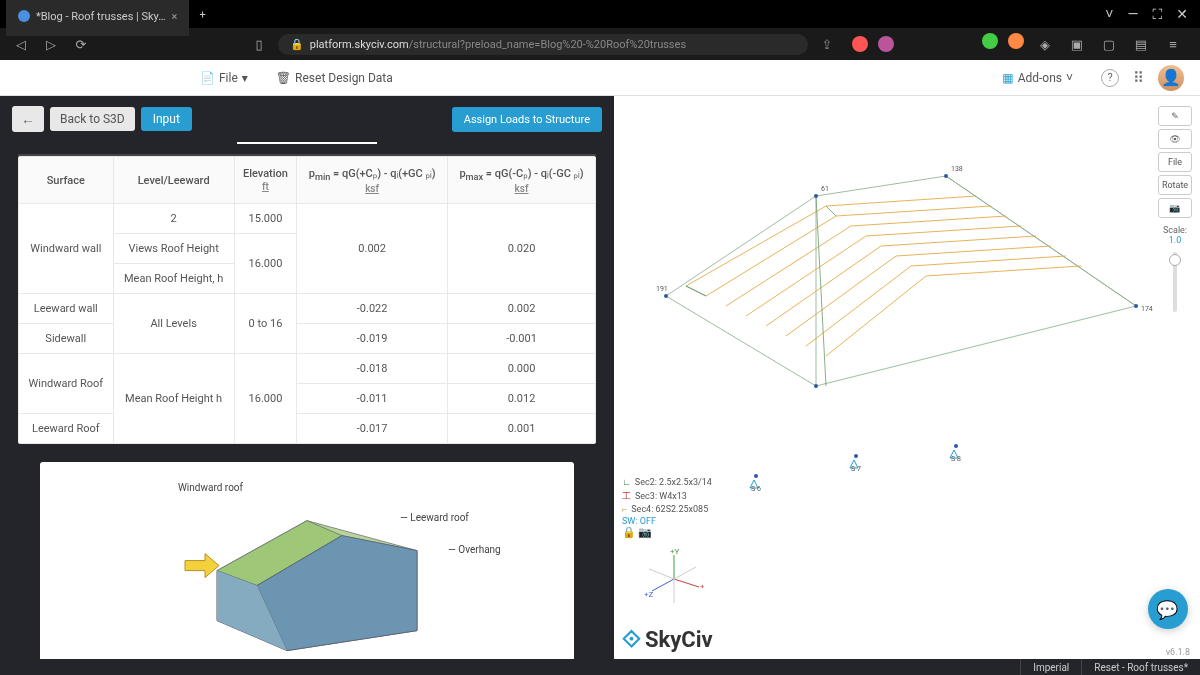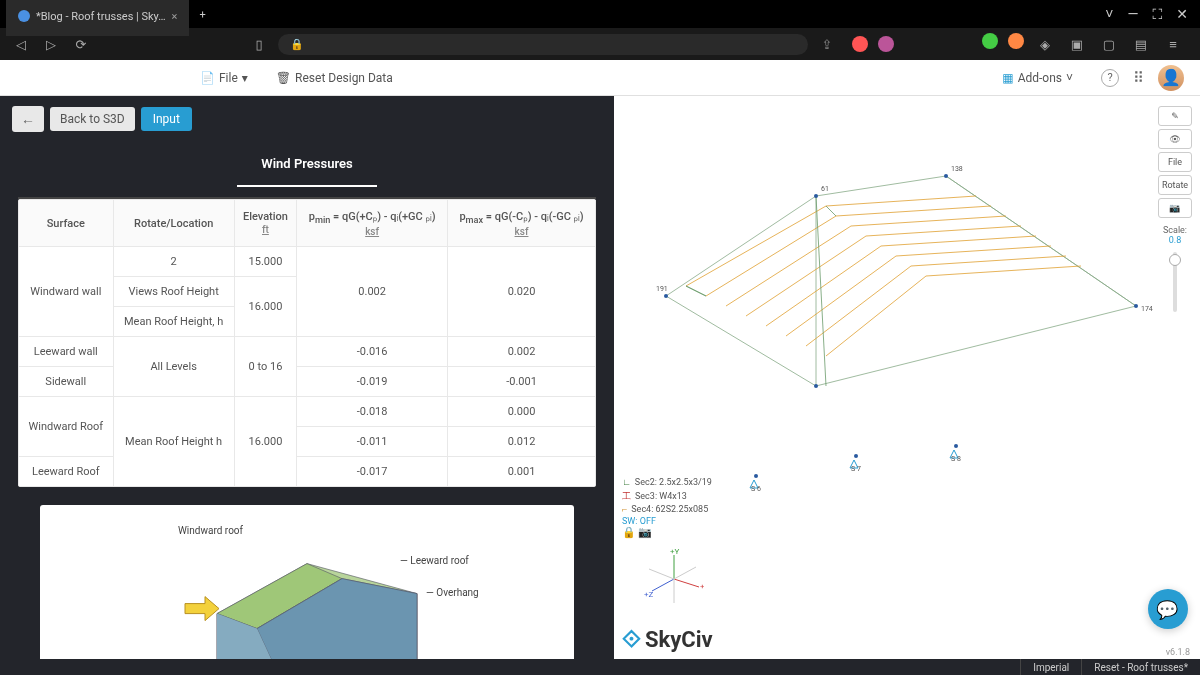--- a/index.html
+++ b/index.html
@@ -92,20 +92,21 @@
 </div>
 
 <div class="navbar">
   <div class="nav-btn">◁</div>
   <div class="nav-btn">▷</div>
   <div class="nav-btn">⟳</div>
   <div style="width:140px"></div>
   <div class="nav-btn">▯</div>
   <div class="urlbar">
     <span>🔒</span>
+    <span><span style="color:#ddd">platform.skyciv.com</span><span class="url-light">/structural?preload_name=Blog%20-%20Roof%20trusses</span></span>
   </div>
   <div class="nav-btn" style="color:#888">⇪</div>
   <div class="ext-icons">
     <div class="ext-icon" style="background:#f55"></div>
     <div class="ext-icon" style="background:#b59"></div>
   </div>
   <div style="width:60px"></div>
   <div class="ext-icons">
     <div class="ext-icon" style="background:#4c4"></div>
     <div class="ext-icon" style="background:#f84"></div>
@@ -142,32 +143,32 @@
 
 <div class="content">
 
   <div class="left-panel">
     <div class="breadcrumb-bar">
       <div class="arrow-pill">←</div>
       <div class="back-btn">
         <span>Back to S3D</span>
       </div>
       <div class="input-pill">Input</div>
-    </div>
-    <div class="section-title">Wind Pressures</div>
+      <div class="assign-btn">Assign Loads to Structure</div>
+    </div>
     <div class="section-underline"></div>
     <div class="sub-line"></div>
     <div class="sub-line"></div>
 
     <div class="table-card">
       <table>
         <thead>
           <tr>
             <th>Surface</th>
-            <th>Rotate/Location</th>
+            <th>Level/Leeward</th>
             <th><span>Elevation</span><br><span class="th-sub">ft</span></th>
             <th><span>p</span><sub>min</sub><span> = qG(+Cₚ) - qᵢ(+GC ₚᵢ)</span><br><span class="th-sub">ksf</span></th>
             <th><span>p</span><sub>max</sub><span> = qG(-Cₚ) - qᵢ(-GC ₚᵢ)</span><br><span class="th-sub">ksf</span></th>
           </tr>
         </thead>
         <tbody>
           <tr>
             <td rowspan="3">Windward wall</td>
             <td>2</td>
               <td>15.000</td>
@@ -178,21 +179,21 @@
               <td>Views Roof Height</td>
               <td rowspan="2">16.000</td>
             </tr>
           <tr>
               <td>Mean Roof Height, h</td>
             </tr>
           <tr>
             <td>Leeward wall</td>
             <td rowspan="2">All Levels</td>
               <td rowspan="2">0 to 16</td>
-            <td>-0.016</td>
+            <td>-0.022</td>
               <td>0.002</td>
           </tr>
           <tr>
             <td>Sidewall</td>
             <td>-0.019</td>
               <td>-0.001</td>
           </tr>
           <tr>
             <td rowspan="2">Windward Roof</td>
             <td rowspan="3">Mean Roof Height h</td>
@@ -218,21 +219,21 @@
         <polygon points="60,90 150,40 260,70 260,150 130,170 60,140" fill="#b8d49b" stroke="#556" stroke-width="0.6"></polygon>
         <polygon points="60,90 150,40 185,55 100,105" fill="#9fc778" stroke="#556" stroke-width="0.6"></polygon>
         <polygon points="130,170 260,150 260,70 185,55 100,105 60,90 60,140" fill="#7aa0b8" stroke="#556" stroke-width="0.6"></polygon>
         <polygon points="100,105 185,55 260,70 260,150 130,170" fill="#6b95b0" stroke="#556" stroke-width="0.6"></polygon>
         <polygon points="100,105 60,90 60,140 130,170" fill="#85abc0"></polygon>
 
         <polygon points="28,80 48,80 48,73 62,85 48,97 48,90 28,90" fill="#f3d13c" stroke="#b89020"></polygon>
       </svg>
       <div class="diagram-label" style="left:138px; top:20px">Windward roof</div>
       <div class="diagram-label" style="left:360px; top:50px">— <span>Leeward roof</span></div>
-      <div class="diagram-label" style="left:386px; top:82px">— <span>Overhang</span></div>
+      <div class="diagram-label" style="left:408px; top:82px">— <span>Overhang</span></div>
 
     </div>
   </div>
 
   <div class="right-panel">
     <svg class="truss-img" viewBox="0 0 540 360">
 
       <g stroke="#8a8" stroke-width="0.8" fill="none">
         <path d="M40 160 L190 60 L320 40 L510 170"></path>
         <path d="M40 160 L190 250 L510 170"></path>
@@ -266,21 +267,21 @@
       <text x="325" y="35" class="node-label">138</text>
       <text x="515" y="175" class="node-label">174</text>
       <text x="125" y="355" class="node-label">S 6</text>
       <text x="225" y="335" class="node-label">S 7</text>
       <text x="325" y="325" class="node-label">S 8</text>
     </svg>
 
     <div class="legend">
       <div class="legend-row">
           <span style="color:#3a7a3a">∟</span> 
-          <span>Sec2: 2.5x2.5x3/19</span>
+          <span>Sec2: 2.5x2.5x3/14</span>
         </div>
       <div class="legend-row">
           <span style="color:#c03030">工</span> 
           <span>Sec3: W4x13</span>
         </div>
       <div class="legend-row">
           <span style="color:#d09030">⌐</span> 
           <span>Sec4: 62S2.25x085</span>
         </div>
     </div>
@@ -288,21 +289,21 @@
       <span>SW: OFF</span><br>
       <span style="font-size:11px">🔒 📷</span>
     </div>
 
     <div class="viewport-toolbar">
       <div class="vt-btn">✎</div>
       <div class="vt-btn">👁</div>
       <div class="vt-btn">File</div>
       <div class="vt-btn">Rotate</div>
       <div class="vt-btn">📷</div>
-      <div class="vt-scale"><span>Scale:</span><br><span style="color:#289dd2">0.8</span></div>
+      <div class="vt-scale"><span>Scale:</span><br><span style="color:#289dd2">1.0</span></div>
       <div class="vt-slider">
           <div class="vt-thumb"></div>
         </div>
     </div>
 
     <div class="axis-gizmo">
       <svg width="60" height="60">
         <line x1="30" y1="30" x2="55" y2="38" stroke="#d04040"></line>
           <text x="56" y="40" font-size="8" fill="#d04040">+X</text>
         <line x1="30" y1="30" x2="30" y2="6" stroke="#40a040"></line>

